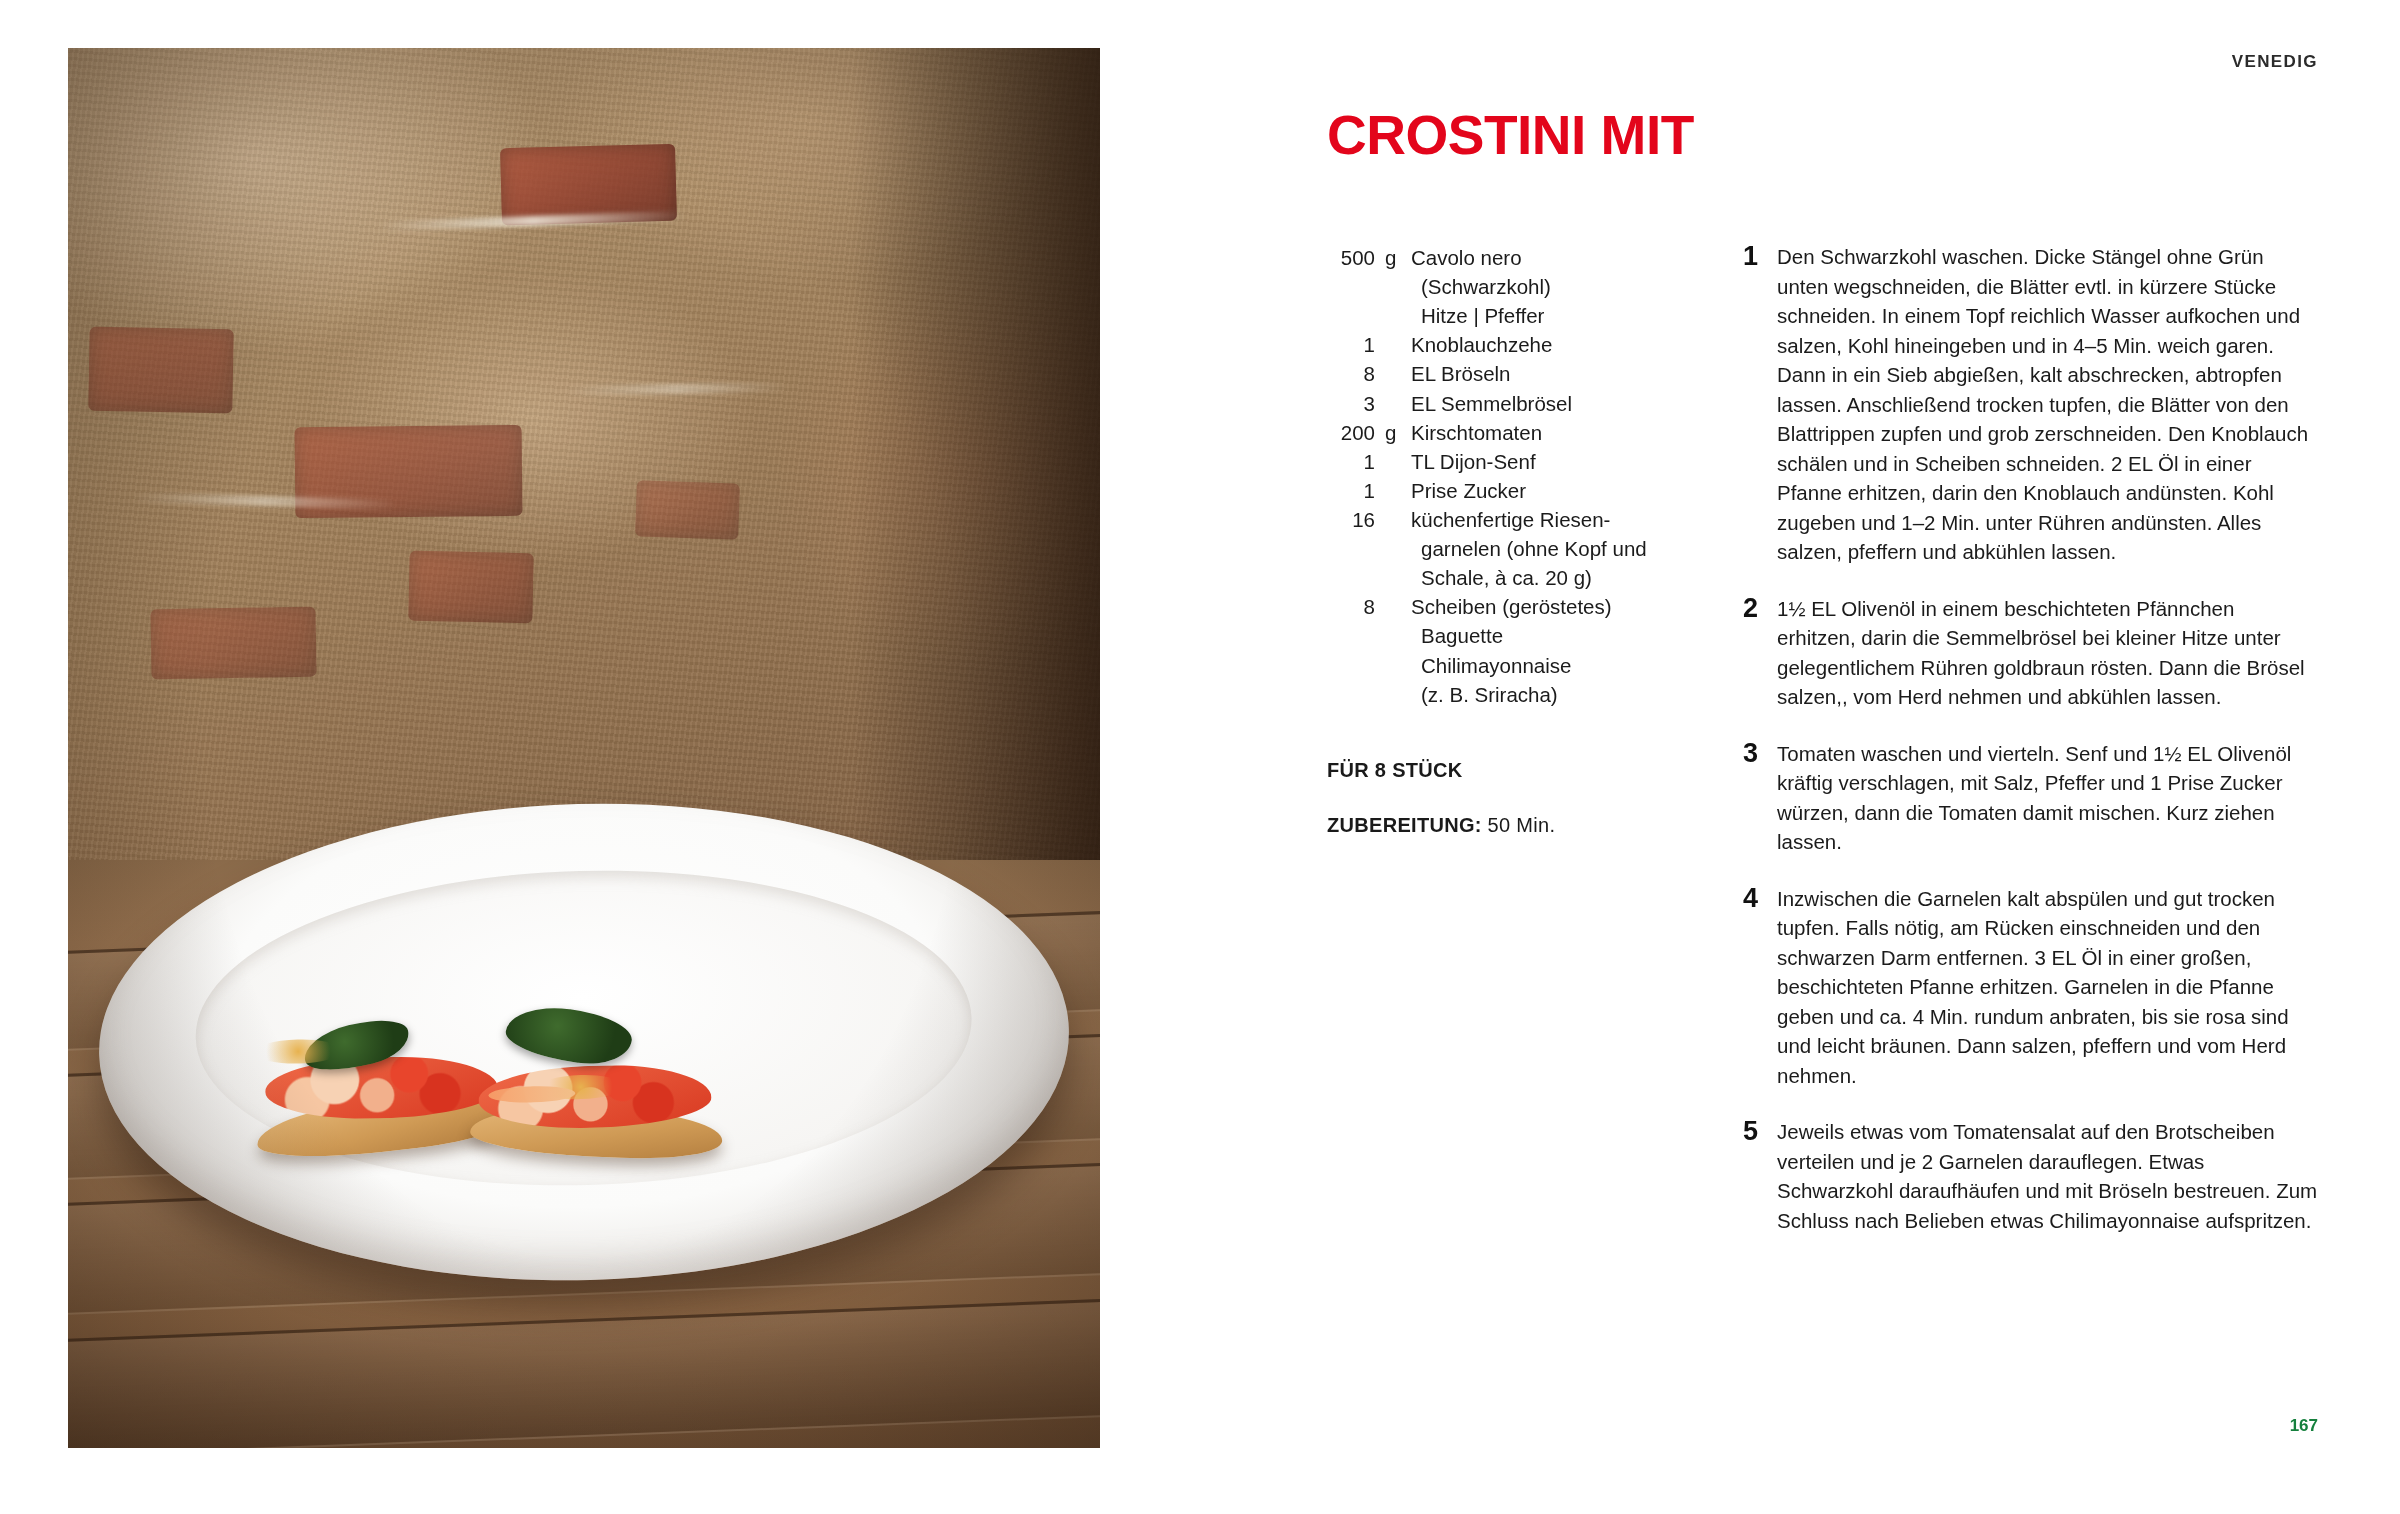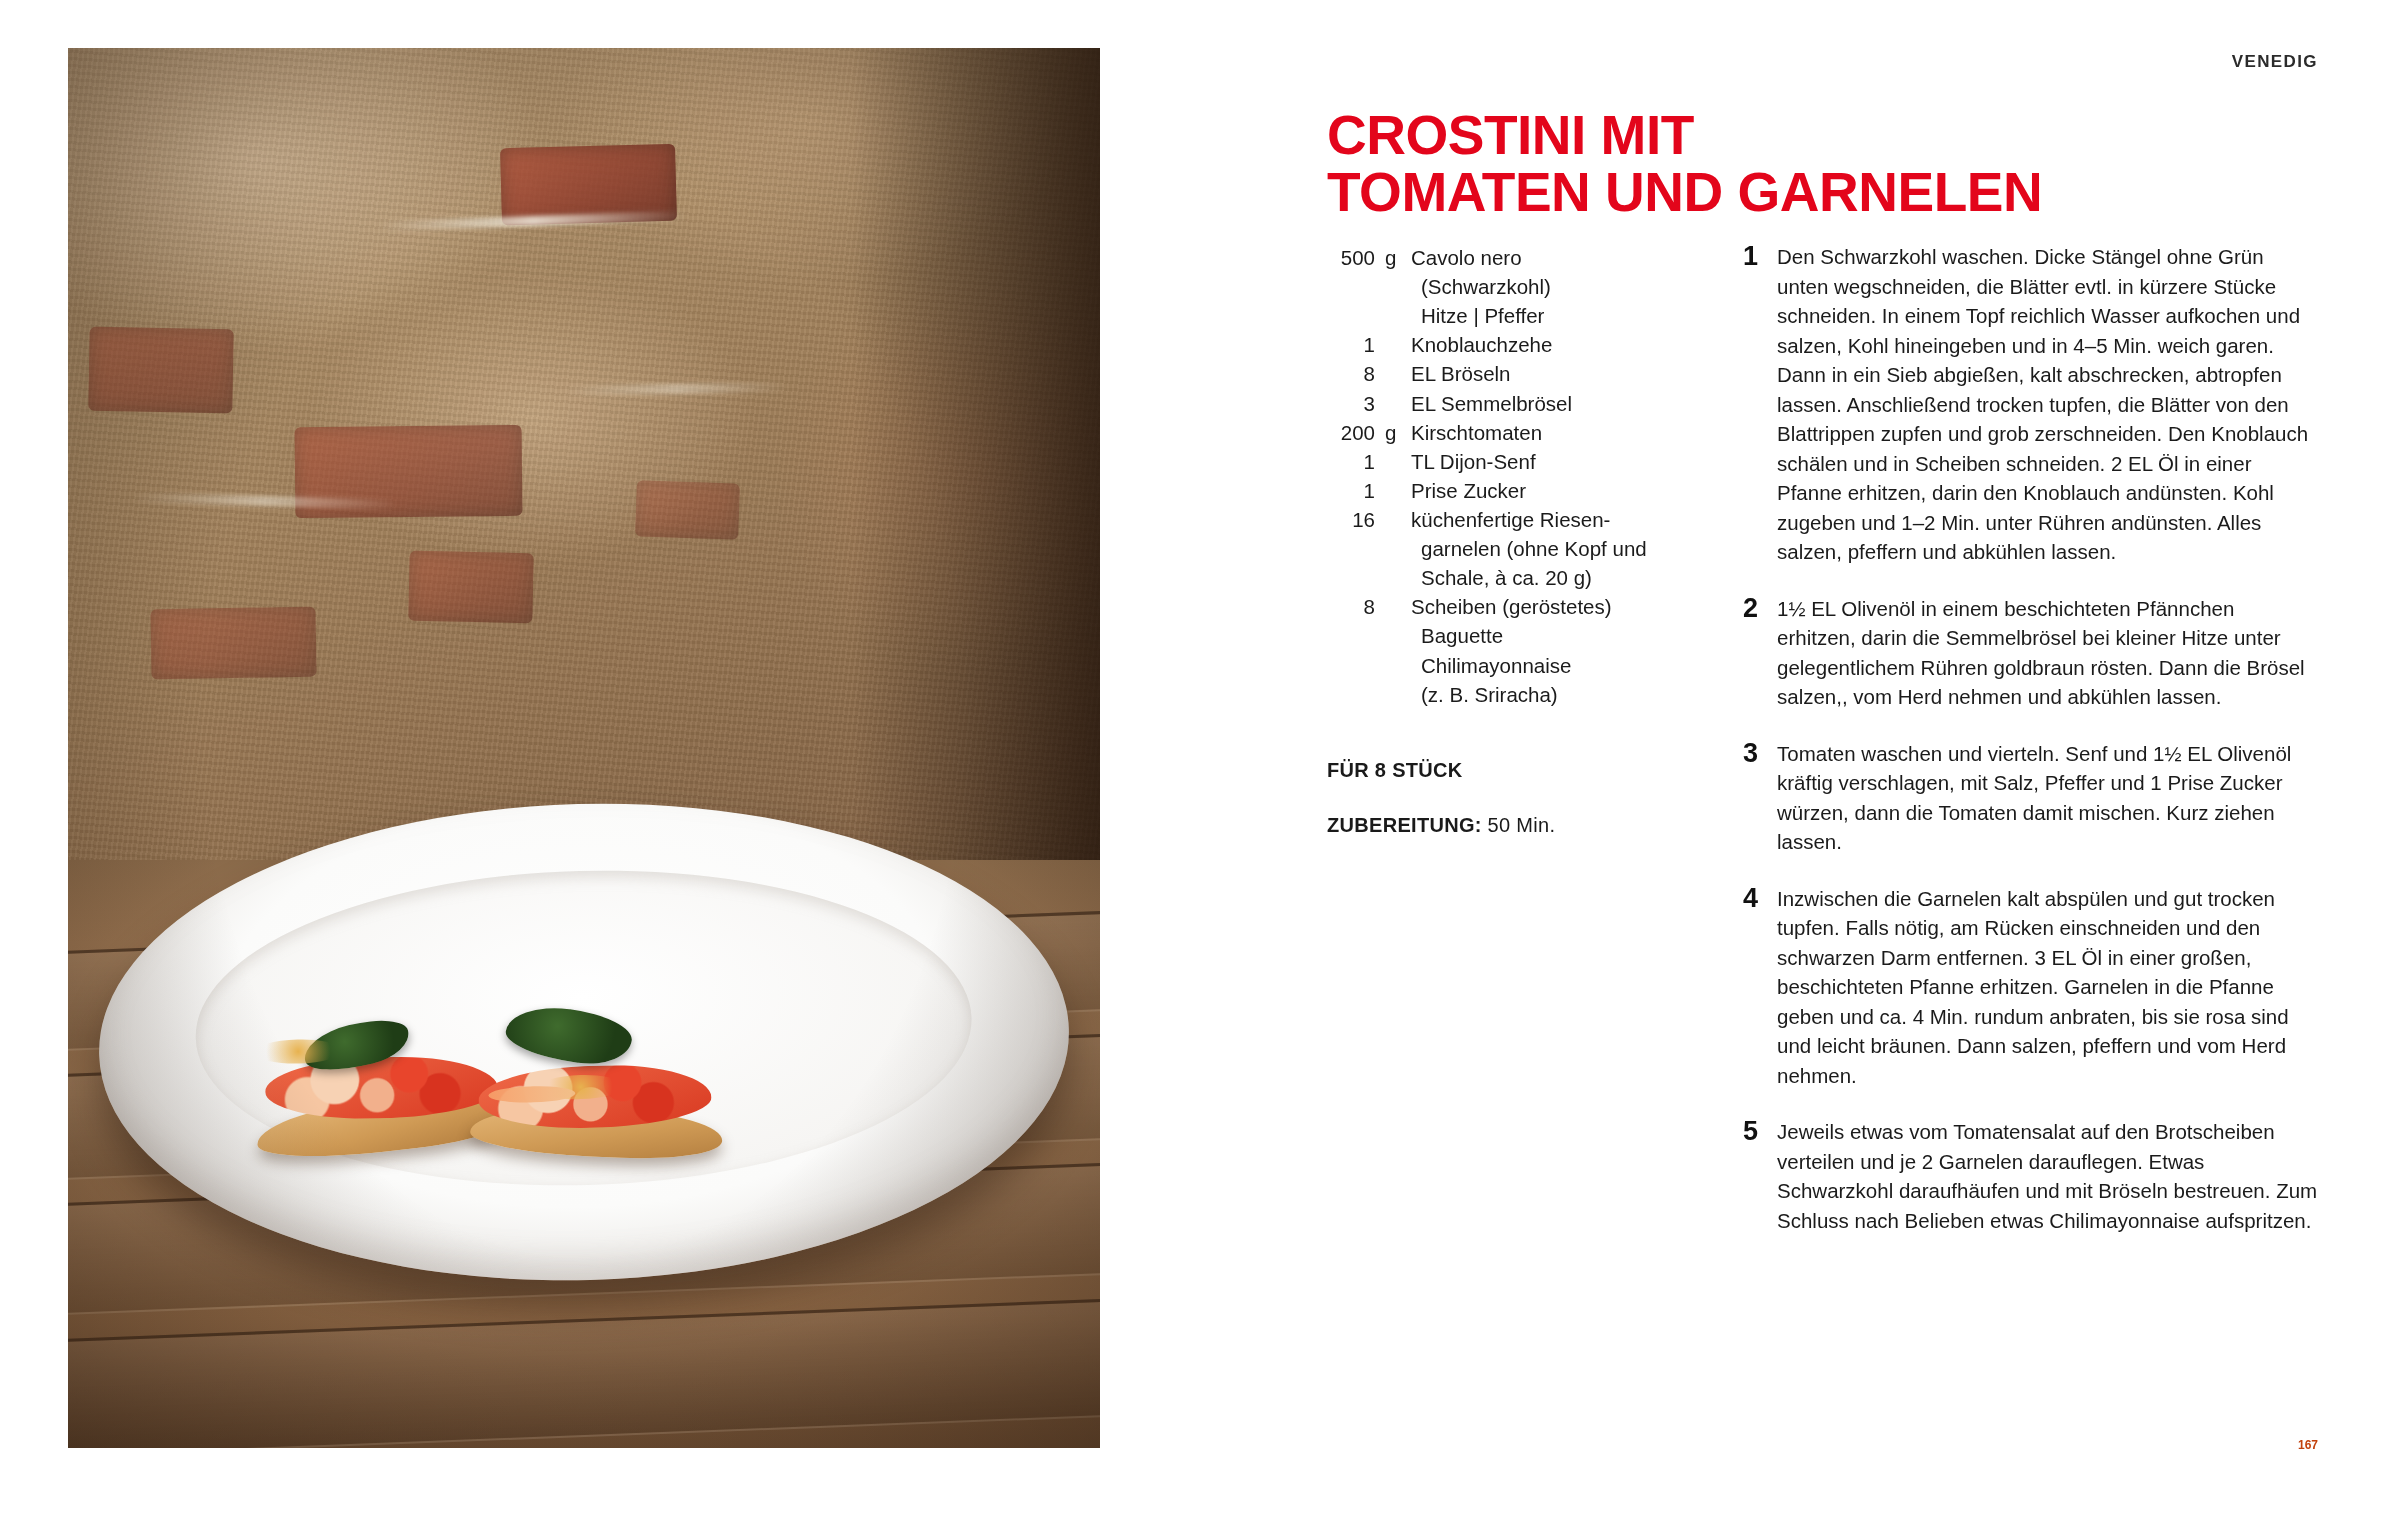--- a/index.html
+++ b/index.html
@@ -301,24 +301,24 @@
   .step-text {
     flex: 1;
     font-size: 20.5px;
     line-height: 1.44;
     color: #1b1b1b;
   }
 
   .page-number {
     position: absolute;
     right: 82px;
-    bottom: 62px;
-    font-size: 12px;
+    bottom: 78px;
+    font-size: 17px;
     font-weight: 700;
-    color: #c2410c;
+    color: #15803d;
   }
 </style>
 </head>
 <body>
 
 <div class="page">
 
   <div class="left-page">
     <div class="photo-frame">
       <div class="photo-canvas">
@@ -358,21 +358,20 @@
       </div>
     </div>
   </div>
 
   <div class="right-page">
 
     <div class="chapter-label">VENEDIG</div>
 
     <h1 class="recipe-title">
       <span>CROSTINI MIT</span><br>
-      <span>TOMATEN UND GARNELEN</span>
     </h1>
 
     <div class="columns">
 
       <div class="col-ingredients">
         <ul class="ing-list" id="ingredients-list">
             <li class="ing-row">
               <span class="ing-qty">500</span>
               <span class="ing-unit">g</span>
               <span class="ing-name">Cavolo nero</span>

